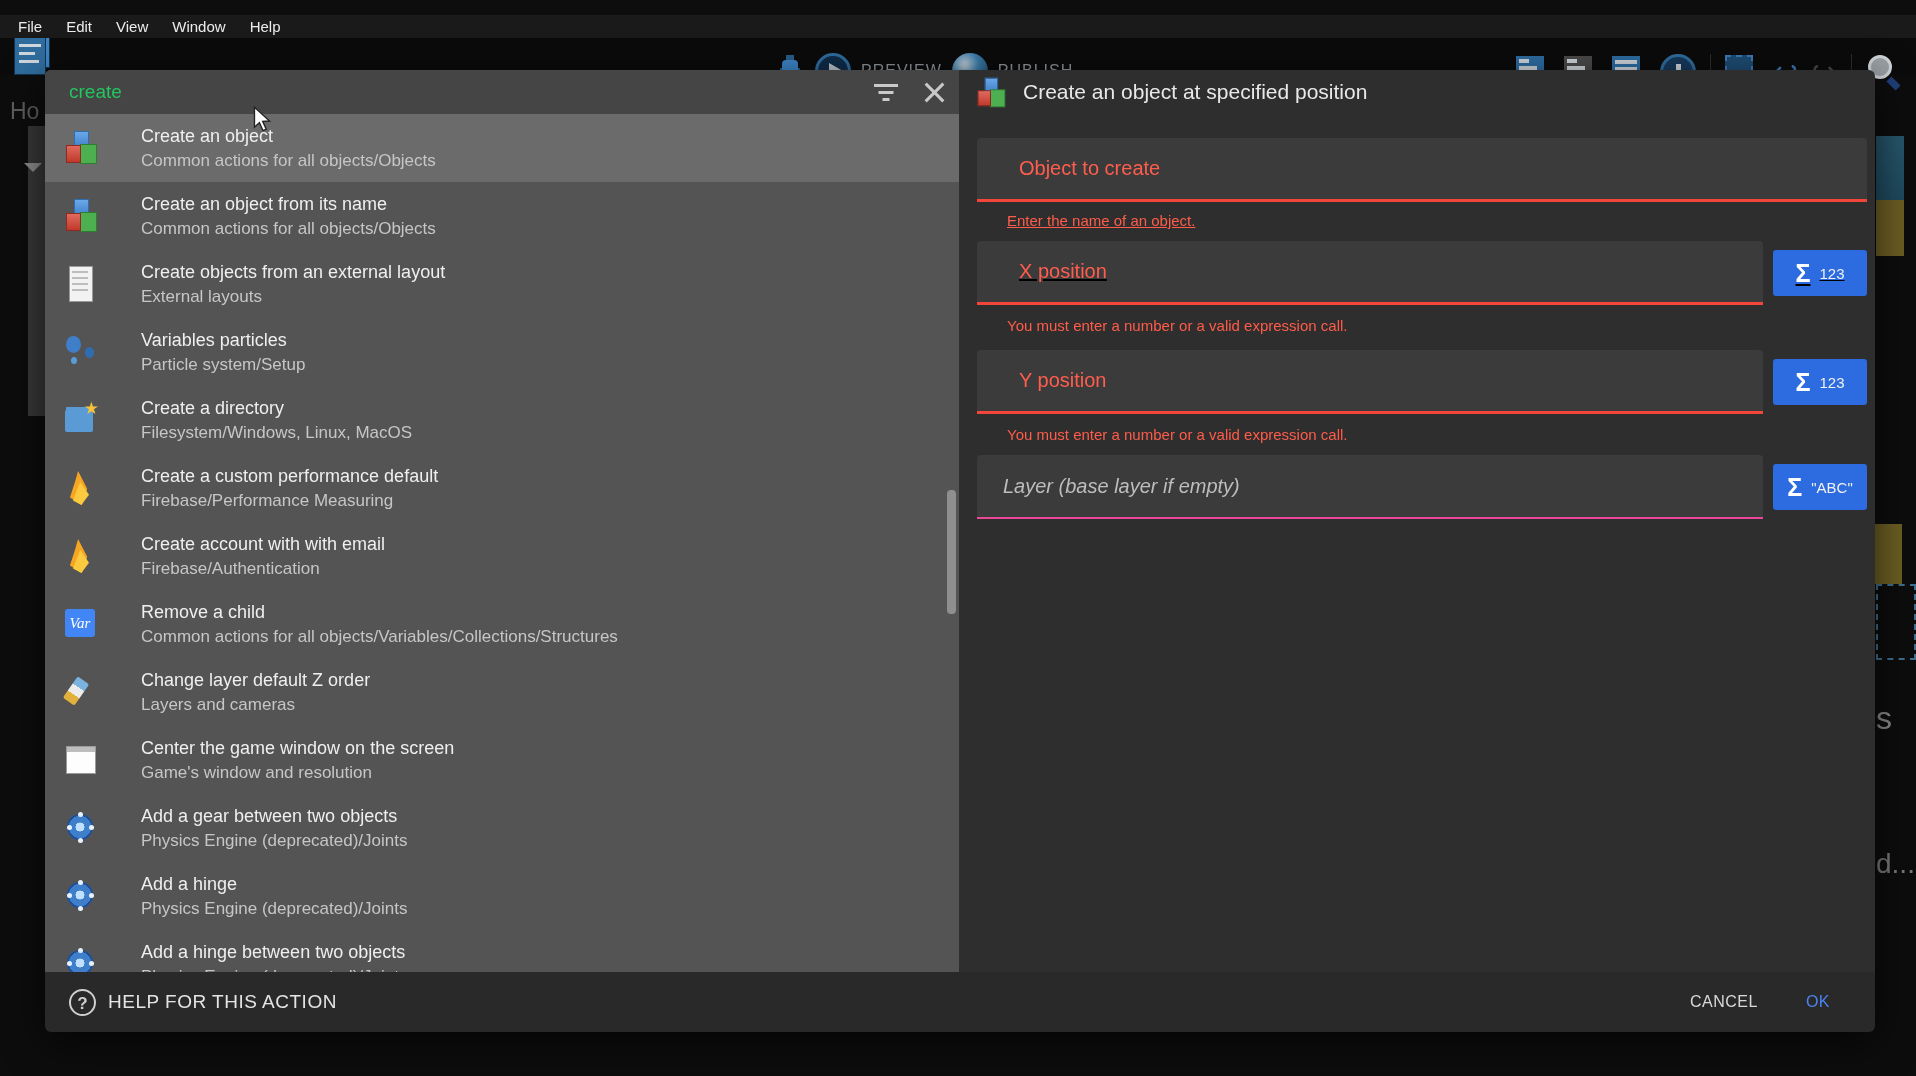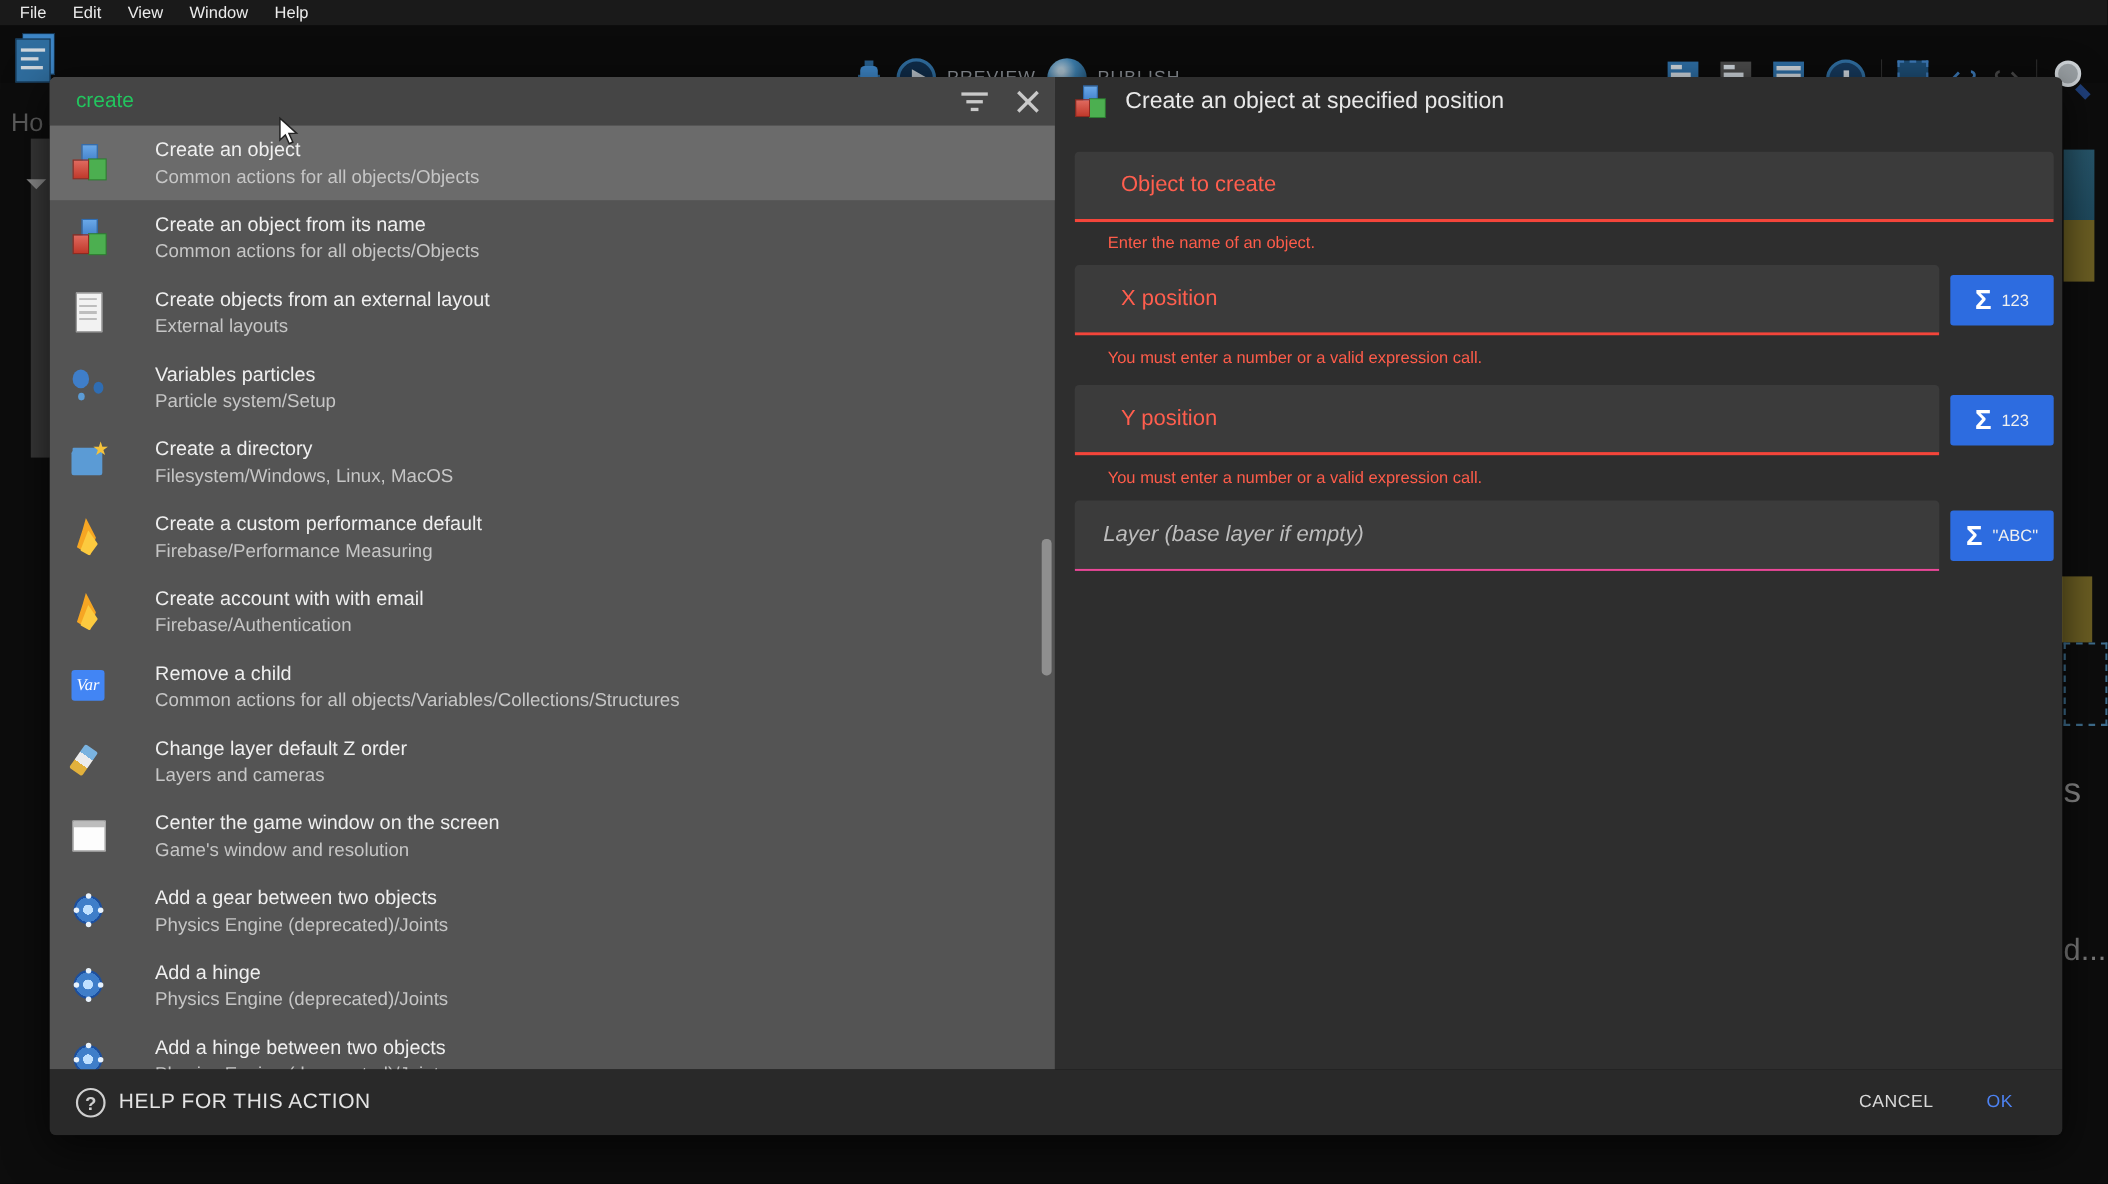--- a/index.html
+++ b/index.html
@@ -1,21 +1,21 @@
 <!DOCTYPE html>
 <html><head>
 <meta charset="utf-8">
 <style>
   * { margin:0; padding:0; box-sizing:border-box; }
   html,body { width:1916px; height:1076px; background:#0d0d0d; overflow:hidden;
               font-family:"Liberation Sans", sans-serif; }
   .screen { position:relative; width:1916px; height:1076px; background:#0d0d0d; }
 
   
-  .menubar { position:absolute; left:0; top:0; width:100%; height:23px; background:#1a1a1a;
+  .menubar { position:absolute; left:0; top:15px; width:100%; height:23px; background:#1a1a1a;
              display:flex; align-items:center; padding-left:8px; gap:4px; z-index:2; }
   .menubar span { color:#ececec; font-size:15px; padding:2px 10px; cursor:default; }
 
   
   .toolbar { position:absolute; left:0; top:23px; width:100%; height:52px; background:#0b0b0b; z-index:1; }
   .proj-icon { position:absolute; left:14px; top:7px; width:40px; height:46px; }
   .proj-icon .p2 { position:absolute; left:6px; top:0; width:30px; height:38px; background:#3d85c6; border:1px solid #13324e; }
   .proj-icon .p1 { position:absolute; left:0; top:5px; width:32px; height:40px; background:#2f6d9e; border:1px solid #13324e;
                    background-image:linear-gradient(#cfd6dc 0 0),linear-gradient(#cfd6dc 0 0),linear-gradient(#cfd6dc 0 0);
                    background-repeat:no-repeat; background-size:22px 3px,16px 3px,20px 3px;
@@ -134,21 +134,21 @@
   .text-field.error { border-bottom:3px solid #f4453a; }
   .text-field.normal { border-bottom:2px solid #ec4899;font-style:italic; }
   .fld-label { font-size:20px; }
   .text-field.error .fld-label { color:#ff5e4e;margin-left:16px; }
   .text-field.normal .fld-label { color:#bdbdbd; }
   .expr-btn { width:94px; height:46px; margin-left:10px; background:#2d6ce0; border:none; border-radius:3px;
               display:flex; align-items:center; justify-content:center; gap:9px; cursor:pointer; flex:0 0 94px; }
   .expr-btn .sigma { color:#fff; font-size:25px; font-weight:bold; line-height:1; }
   .expr-btn .expr-label { color:#f0f0f0; font-size:15px; }
   .helper { color:#ff5c4a; font-size:15px; padding-left:30px; margin-top:11px; }
-  .gap-a { margin-top:10px; } .gap-b { margin-top:12px; } .gap-c { margin-top:16px; }
+  .gap-a { margin-top:10px;text-decoration:underline; } .gap-b { margin-top:12px; } .gap-c { margin-top:16px; }
 
   
   .dialog-footer { height:60px; background:#292929; flex:0 0 auto; display:flex; align-items:center; padding:0 45px 0 24px; }
   .help-btn { display:flex; align-items:center; gap:12px; cursor:pointer; }
   .help-circle { width:27px; height:27px; border-radius:50%; border:2px solid #cfcfcf; color:#cfcfcf;
                  font-size:17px; text-align:center; line-height:25px; font-weight:bold; }
   .help-label { color:#e4e4e4; font-size:19px; letter-spacing:.5px; }
   .footer-actions { margin-left:auto; display:flex; align-items:center; gap:48px; }
   .btn-cancel { color:#d9d9d9; font-size:16px; letter-spacing:.5px; background:none; border:none; cursor:pointer; font-family:inherit; }
   .btn-ok { color:#4d82f2; font-size:16px; letter-spacing:.5px; background:none; border:none; cursor:pointer; font-family:inherit; }

